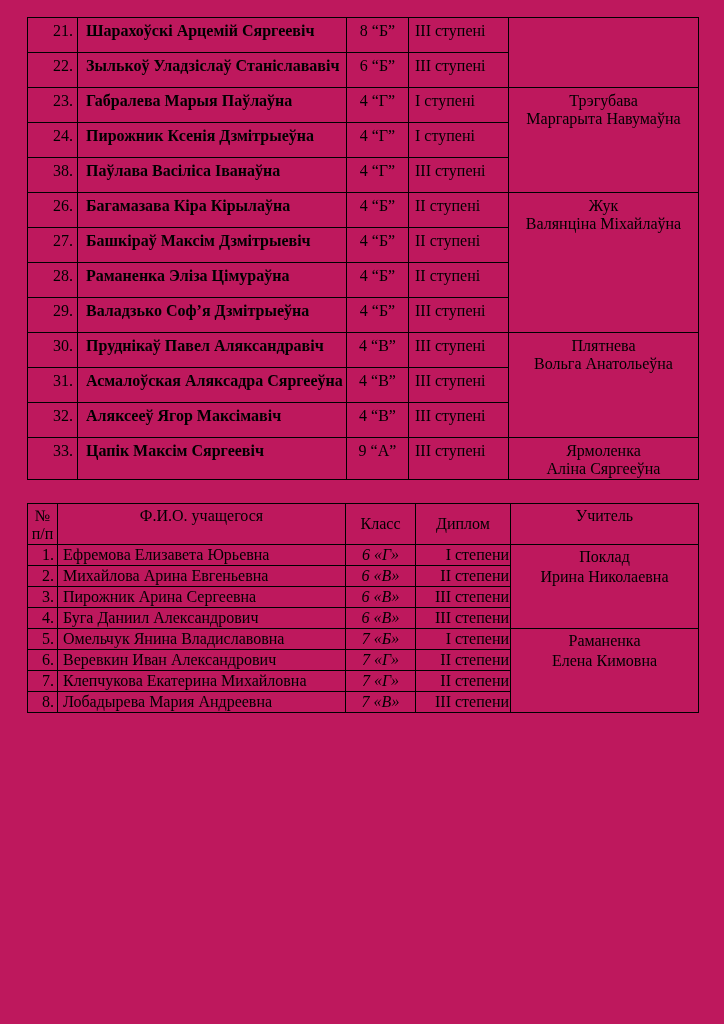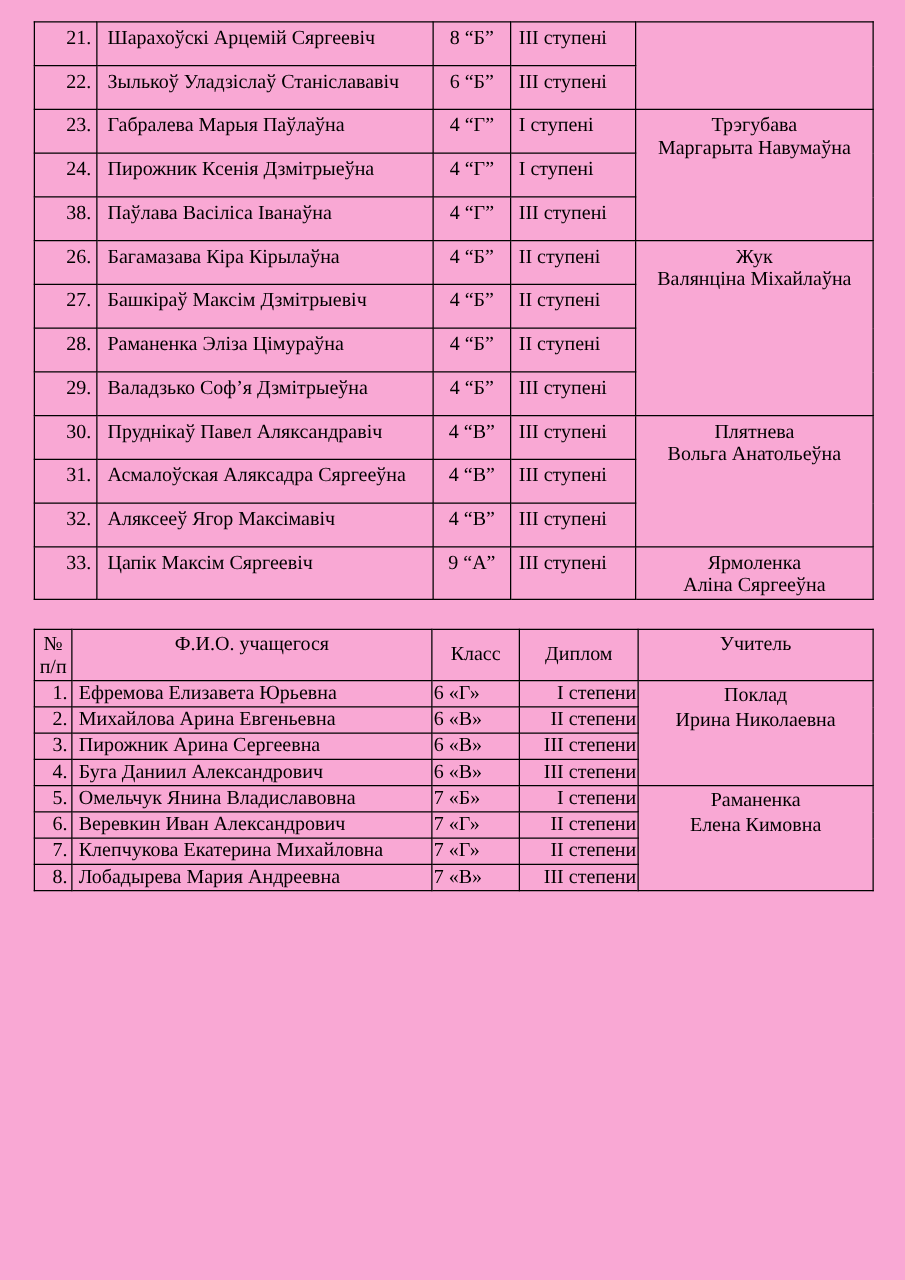--- a/index.html
+++ b/index.html
@@ -1,55 +1,55 @@
 <!DOCTYPE html>
 <html><head>
 <meta charset="utf-8">
 <style>
   html,body { margin:0; padding:0; background:#ffffff; }
   .page {
     position:relative;
     width:724px; height:1024px;
-    background:#f9a8d4;
+    background:#be185d;
     color:#000000;
     font-family:"Liberation Serif", serif;
     font-size:16px;
     overflow:hidden;
   }
   table { border-collapse:collapse; position:absolute; table-layout:fixed; }
   td, th { border:1.5px solid #000000; overflow:hidden; }
 
   
   #t1 { left:27px; top:17px; width:671px; }
   #t1 tr { height:35px; }
   #t1 tr.last { height:40px; }
   #t1 td { vertical-align:top; padding-top:4px; }
   #t1 td.num  { text-align:right; padding-right:4px; }
-  #t1 td.name { text-align:left; padding-left:8px; }
+  #t1 td.name { text-align:left; padding-left:8px;font-weight:bold; }
   #t1 td.cls  { text-align:center; }
   #t1 td.dip  { text-align:left; padding-left:6px; }
   #t1 td.teacher { text-align:center; vertical-align:top; padding-top:4px; line-height:18px; }
 
   
   .section-title {
     position:absolute; top:481px; left:32px; width:690px;
     text-align:center; font-weight:bold; font-size:16px; line-height:20px;
   }
 
   
   #t2 { left:27px; top:503px; width:671px; }
   #t2 thead tr { height:40px; }
   #t2 tbody tr { height:20px; }
   #t2 th { font-weight:normal; text-align:center; }
   #t2 th.vtop { vertical-align:top; padding-top:3px; }
   #t2 th.vmid { vertical-align:middle; }
   #t2 td { vertical-align:middle; }
   #t2 td.num  { text-align:right; padding-right:3px; }
   #t2 td.name { text-align:left; padding-left:5px; }
-  #t2 td.cls  { text-align:left; }
+  #t2 td.cls  { text-align:center;font-style:italic; }
   #t2 td.dip  { text-align:right; }
   #t2 td.teacher { text-align:center; vertical-align:top; padding-top:2px; line-height:20px; }
 
   .tline { display:block; }
 </style>
 </head>
 <body>
 
 <div class="page">
 

